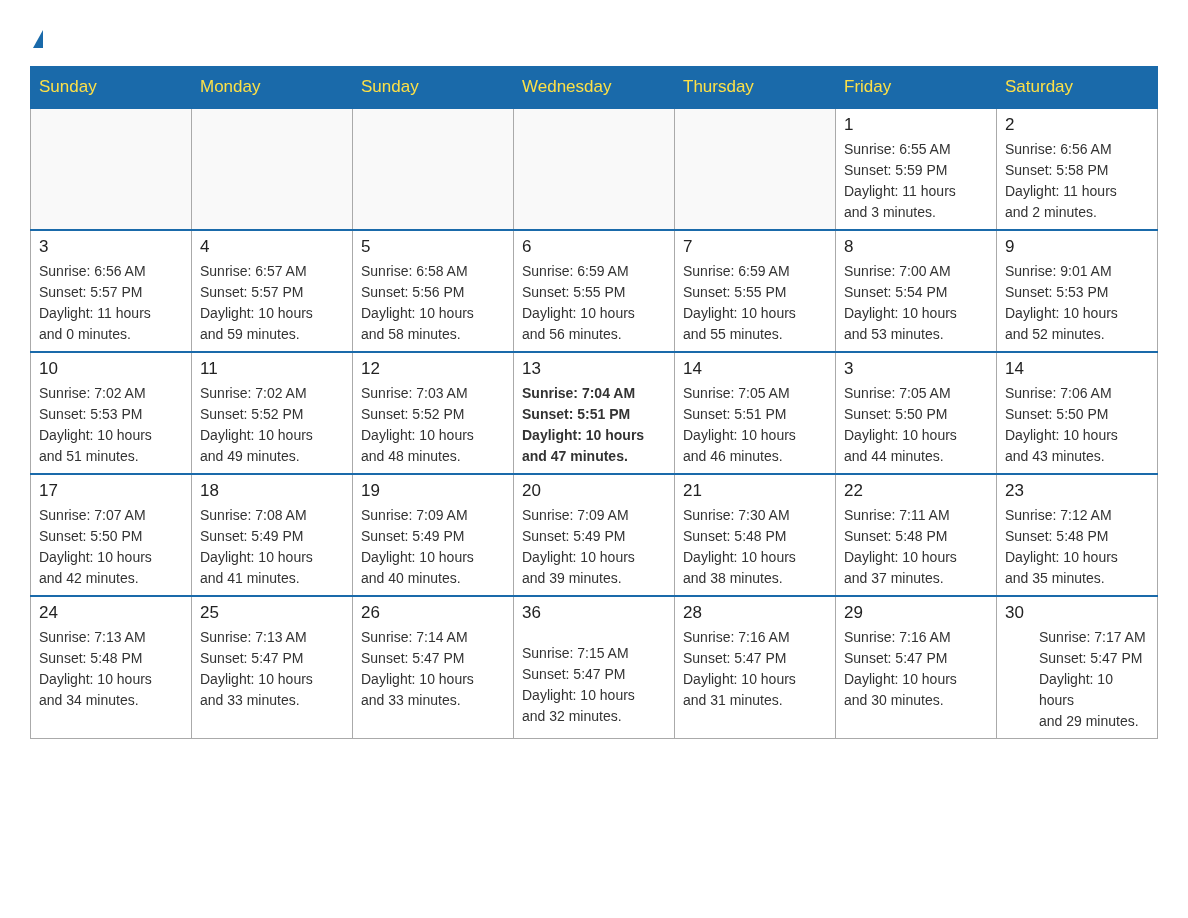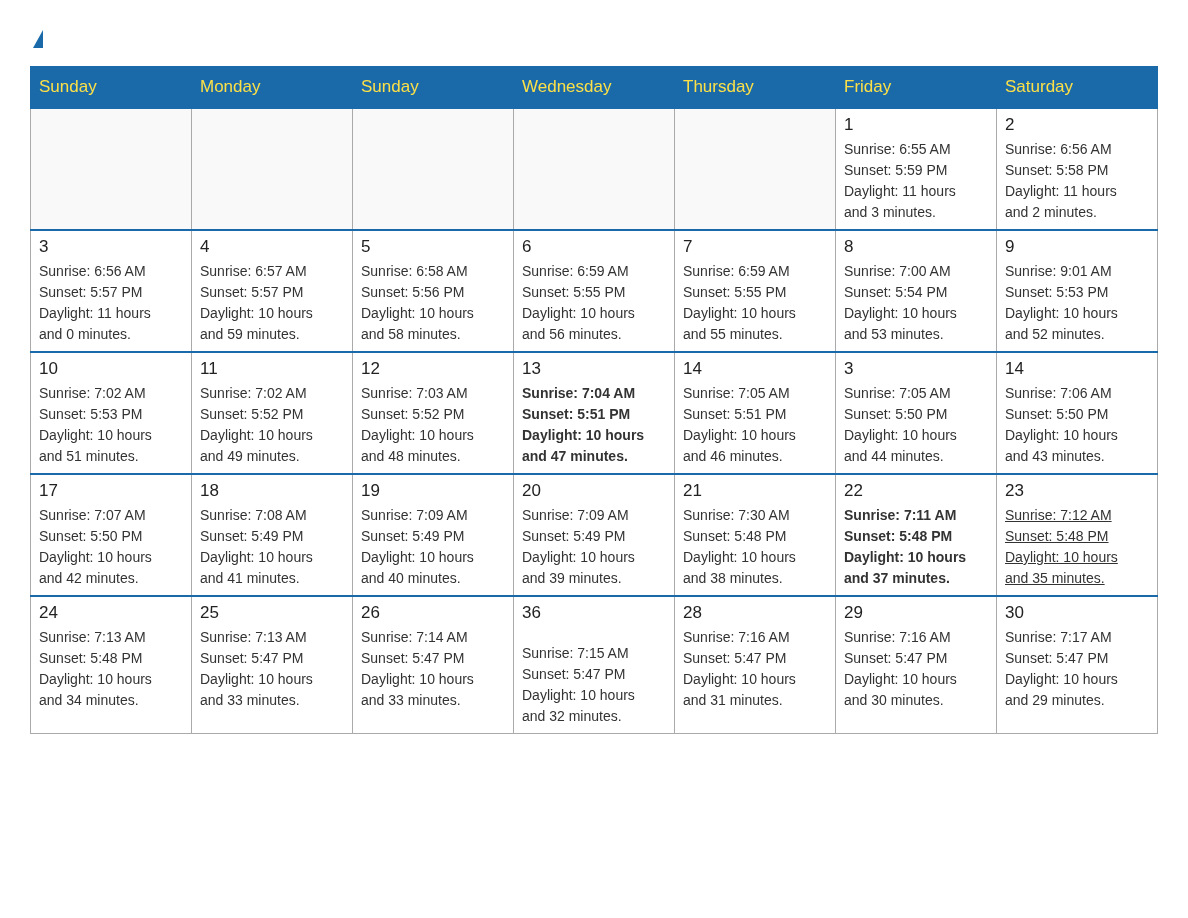--- a/index.html
+++ b/index.html
@@ -286,28 +286,28 @@
         </td>
         <td>
           <div class="day-number">21</div>
           <div class="day-info" style="white-space: pre-line;">Sunrise: 7:30 AM
 Sunset: 5:48 PM
 Daylight: 10 hours
 and 38 minutes.</div>
         </td>
         <td>
           <div class="day-number">22</div>
-          <div class="day-info" style="white-space: pre-line; font-weight: bold;">Sunrise: 7:11 AM
+          <div class="day-info" style="white-space: pre-line;">Sunrise: 7:11 AM
 Sunset: 5:48 PM
 Daylight: 10 hours
 and 37 minutes.</div>
         </td>
         <td>
           <div class="day-number">23</div>
-          <div class="day-info" style="white-space: pre-line; text-decoration: underline;">Sunrise: 7:12 AM
+          <div class="day-info" style="white-space: pre-line;">Sunrise: 7:12 AM
 Sunset: 5:48 PM
 Daylight: 10 hours
 and 35 minutes.</div>
         </td>
       </tr>
       <tr class="week-row">
         <td>
           <div class="day-number">24</div>
           <div class="day-info" style="white-space: pre-line;">Sunrise: 7:13 AM
 Sunset: 5:48 PM
@@ -344,20 +344,20 @@
         </td>
         <td>
           <div class="day-number">29</div>
           <div class="day-info" style="white-space: pre-line;">Sunrise: 7:16 AM
 Sunset: 5:47 PM
 Daylight: 10 hours
 and 30 minutes.</div>
         </td>
         <td>
           <div class="day-number">30</div>
-          <div class="day-info" style="white-space: pre-line;">Sunrise: 7:17 AM
+          <div class="day-info" style="white-space: pre-line; margin-left: 34px;">Sunrise: 7:17 AM
 Sunset: 5:47 PM
 Daylight: 10 hours
 and 29 minutes.</div>
         </td>
       </tr>
     </tbody>
 </table>
 
 </body></html>

